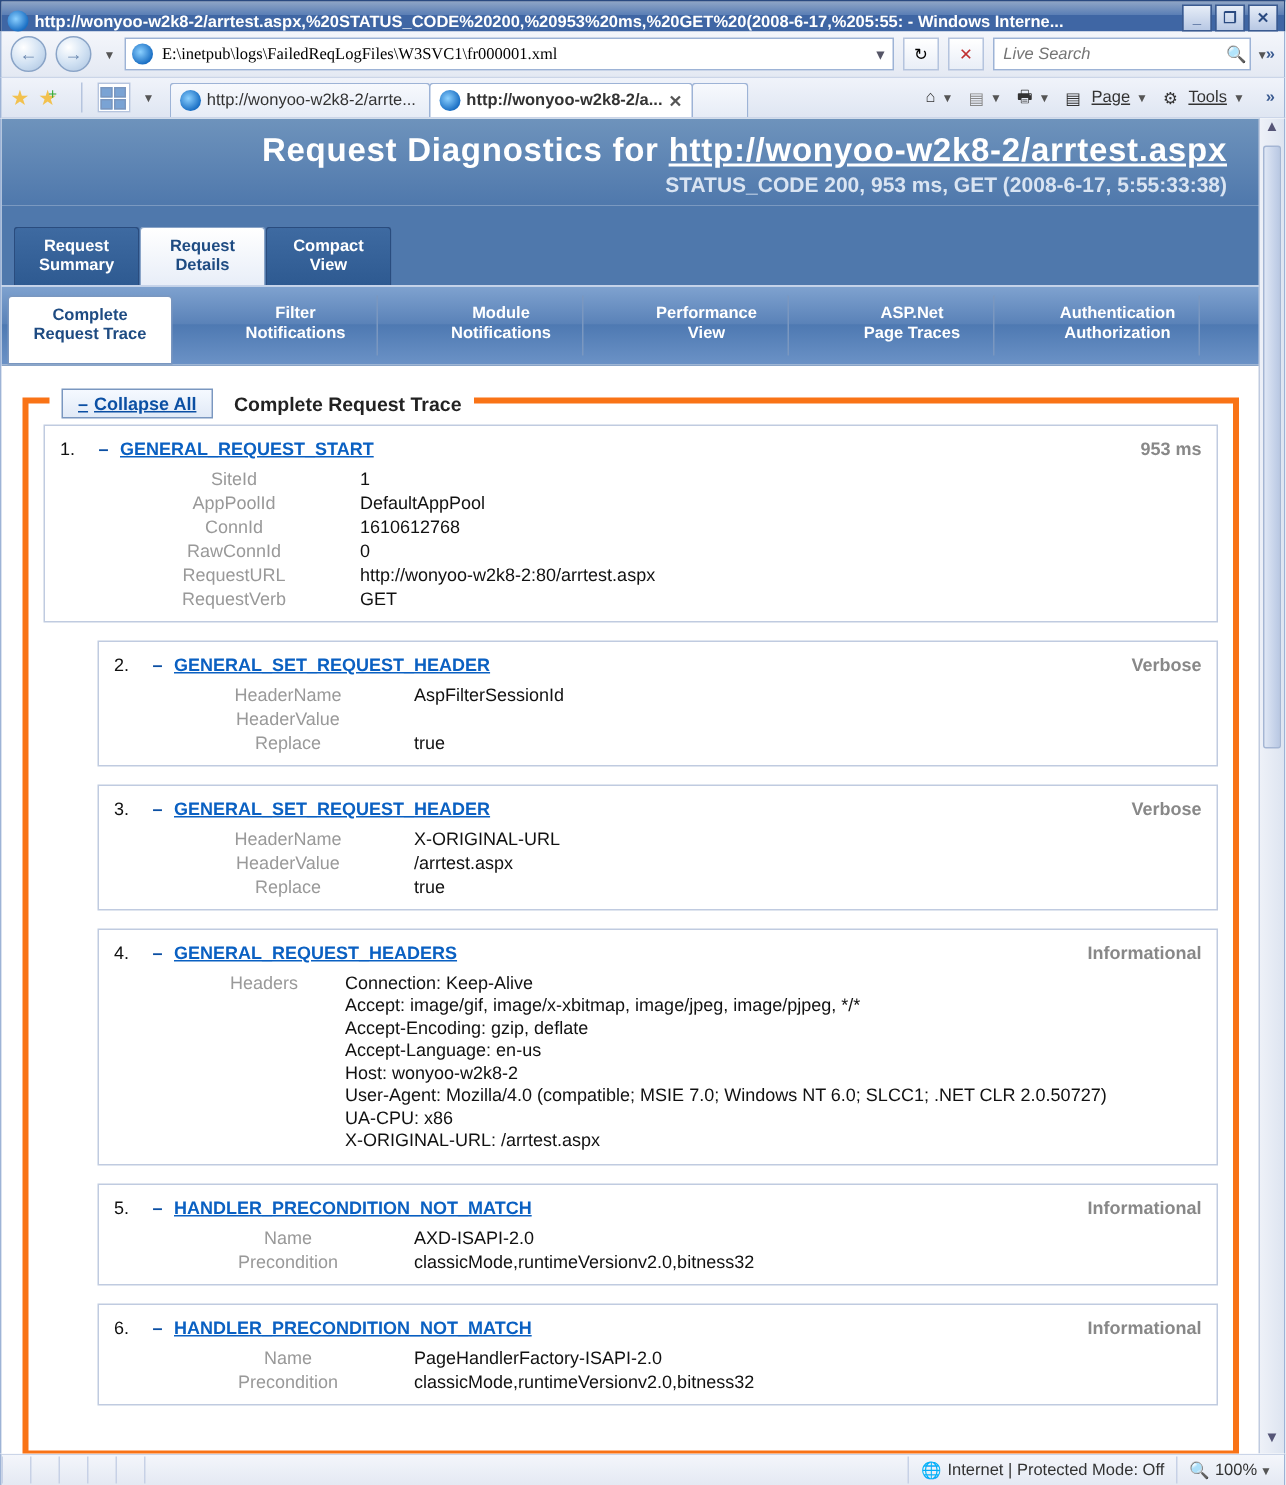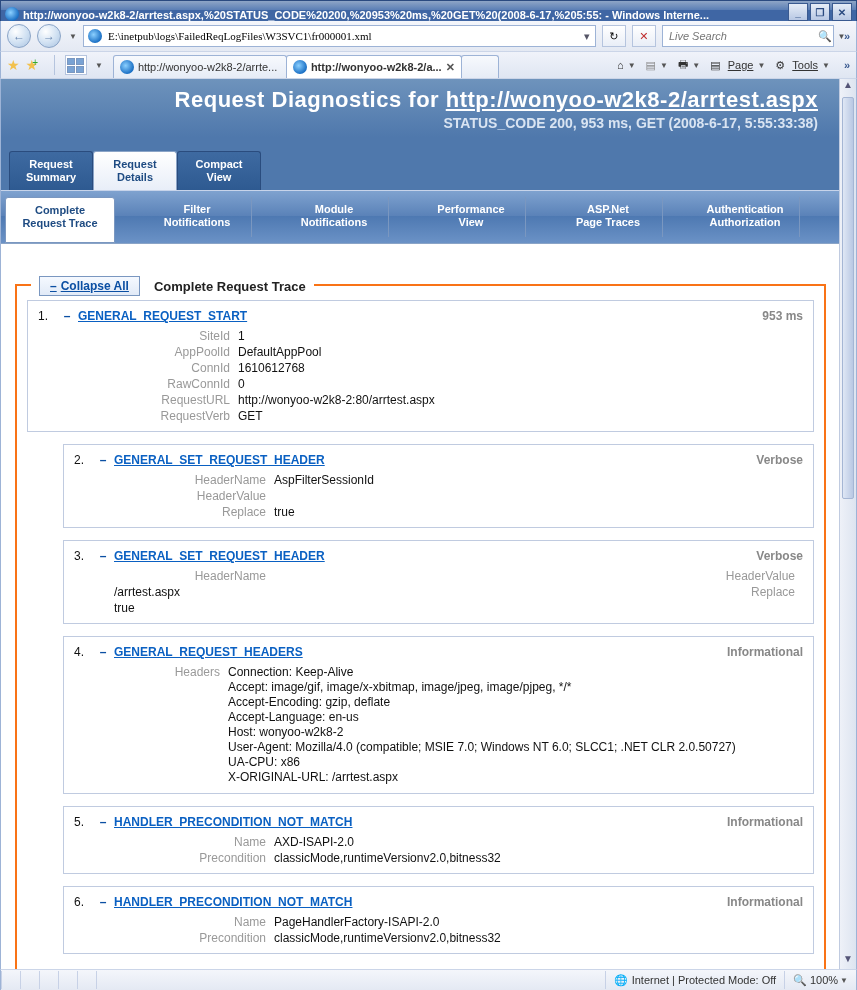--- a/index.html
+++ b/index.html
@@ -183,24 +183,24 @@
   .sub-tab:not(:first-child){ color:#20406f;margin-left:28px; }
   
   .sub-tab:not(:first-child){ color:#fff; text-shadow: 0 0 1px rgba(0,0,0,0); }
   .sub-tabbar { background: linear-gradient(#7fa2cf, #5a82b8 48%, #4e79b2 49%, #6b92c6); }
 
   .trace-body {
     background:#fff; padding: 12px 14px 40px 14px;
   }
 
   .fieldset-wrap {
-    border: 2px solid #f97316;
+    border: 4px solid #f97316;
     padding: 14px 10px 18px 10px;
     position:relative;
-    margin-top: 28px;
+    margin-top: 9px;
   }
   .legend-row {
     position:absolute; top:-10px; left:14px; background:#fff;
     display:flex; align-items:center; gap:14px; padding: 0 8px;
   }
   .collapse-btn {
     border: 1px solid #7a97c0; background: linear-gradient(#f5f9ff,#e1eaf7);
     color:#0b4fa3; font-weight:bold; font-size:12px;
     padding: 2px 10px; cursor:pointer; text-decoration: underline;
   }
@@ -226,21 +226,21 @@
   .event-box.nested { margin-left: 36px; }
 
   .kv {
     margin-left: 40px;
     display: grid;
     grid-template-columns: 160px 1fr;
     row-gap: 2px;
     font-size: 12px;
     font-family: Verdana, Tahoma, sans-serif;
   }
-  .kv .k { text-align:right; color:#999; padding-right:8px; }
+  .kv .k { text-align:center; color:#999; padding-right:8px; }
   .kv .v { text-align:left; color:#111; }
   .kv.wide { grid-template-columns: 100px 1fr; margin-left: 54px;}
   .kv .v.multi { white-space: pre-line; line-height: 1.25; }
 
   
   .statusbar {
     border:1px solid #9db3d6; border-top-color:#cbd5e8;
     height: 20px; background: linear-gradient(#f4f6fb,#e4e9f3);
     display:flex; align-items:center; font-size:11px; color:#333;
   }
@@ -436,20 +436,21 @@
             </div>
             <div class="event-box nested">
               <div class="event-hdr">
                 <span class="idx">3.</span>
                 <span class="toggle">–</span>
                 <span class="name"><a href="#">GENERAL_SET_REQUEST_HEADER</a></span>
                 <span class="right">Verbose</span>
               </div>
               <div class="kv">
                 <div class="k">HeaderName</div>
+                <div class="v">X-ORIGINAL-URL</div>
                 <div class="k">HeaderValue</div>
                 <div class="v">/arrtest.aspx</div>
                 <div class="k">Replace</div>
                 <div class="v">true</div>
               </div>
             </div>
             <div class="event-box nested">
               <div class="event-hdr">
                 <span class="idx">4.</span>
                 <span class="toggle">–</span>

